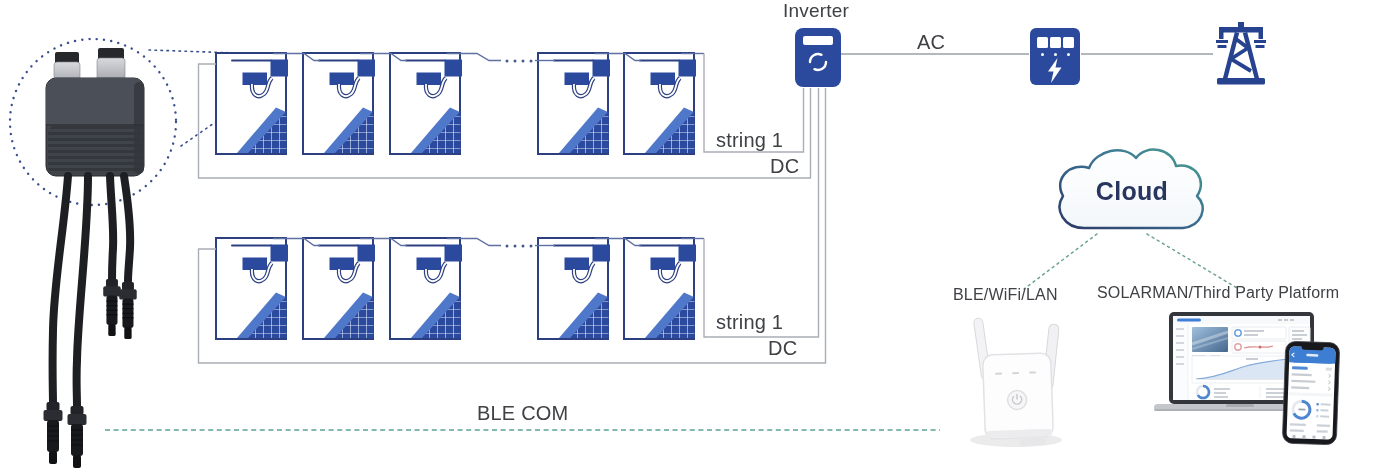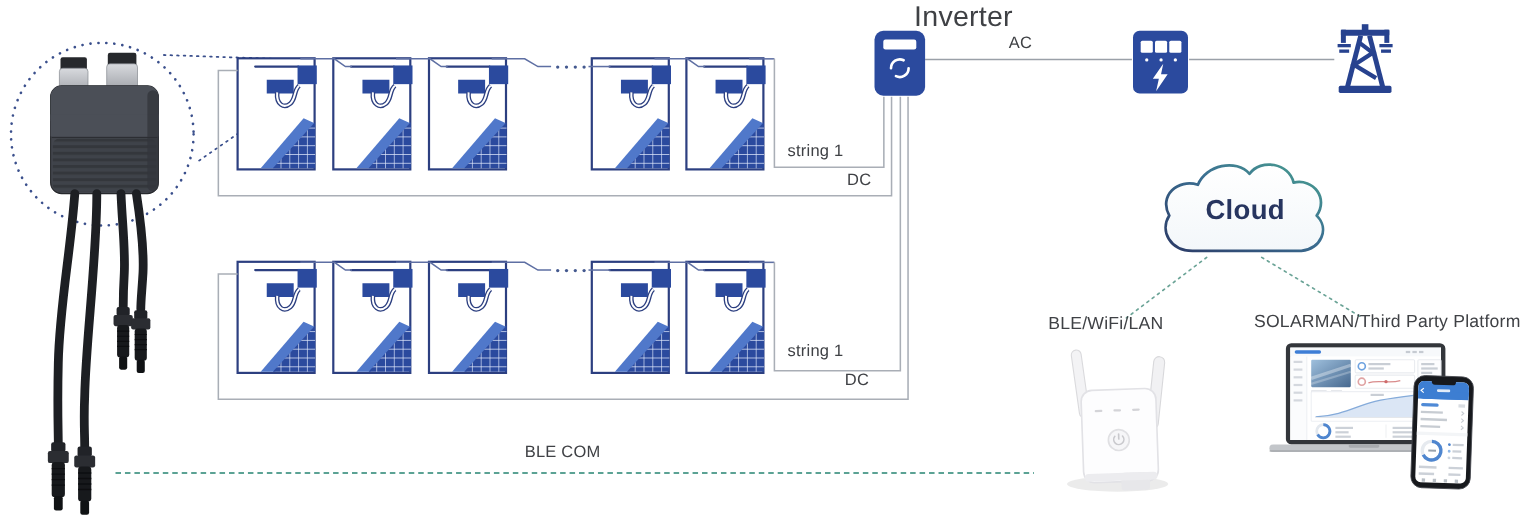--- a/index.html
+++ b/index.html
@@ -6,21 +6,21 @@
   .stage{
     position:relative;width:1397px;height:472px;overflow:hidden;background:#fff;
     font-family:"Liberation Sans","DejaVu Sans",sans-serif;
   }
   .stage svg{display:block;}
   .abs{position:absolute;}
   .label{
     position:absolute;white-space:nowrap;color:#3f4145;
     font-weight:500;font-size:16px;letter-spacing:.2px;
   }
-  .sz21{font-size:15px;}
+  .sz21{font-size:20px;}
   
   .inverter-box{
     position:absolute;left:795px;top:28px;width:46px;height:59px;
     background:#2b4a9e;border-radius:8px;
   }
   .inverter-box .bar{
     position:absolute;left:8px;top:8px;width:30px;height:9px;background:#fff;border-radius:2px;
   }
   .inverter-box .sync{position:absolute;left:10px;top:21px;}
   
@@ -362,24 +362,24 @@
       </g>
       <g fill="#b9bfc6">
         <rect x="14" y="95.5" width="3" height="3"></rect>
           <rect x="24" y="95.5" width="3" height="3"></rect>
         <rect x="34" y="95.5" width="3" height="3"></rect>
           <rect x="44" y="95.5" width="3" height="3"></rect>
       </g>
     </g>
   </svg>
 
-  <div class="label" style="left:783px;top:0px;font-size:26px;margin-left:48px;">Inverter</div>
+  <div class="label" style="left:783px;top:0px;font-size:19px;">Inverter</div>
   <div class="label sz21" style="left:917px;top:31px;">AC</div>
 
   <div class="label sz21" style="left:716px;top:129px;">string 1</div>
   <div class="label sz21" style="left:770px;top:155px;">DC</div>
   <div class="label sz21" style="left:716px;top:311px;">string 1</div>
   <div class="label sz21" style="left:768px;top:337px;">DC</div>
 
   <div class="label sz21" style="left:477px;top:402px;text-align:right;">BLE COM</div>
   <div class="label" style="left:953px;top:286px;">BLE/WiFi/LAN</div>
-  <div class="label" style="left:1097px;top:284px;margin-left:43px;">SOLARMAN/Third Party Platform</div>
+  <div class="label" style="left:1097px;top:284px;">SOLARMAN/Third Party Platform</div>
 </div>
 
 </body></html>

